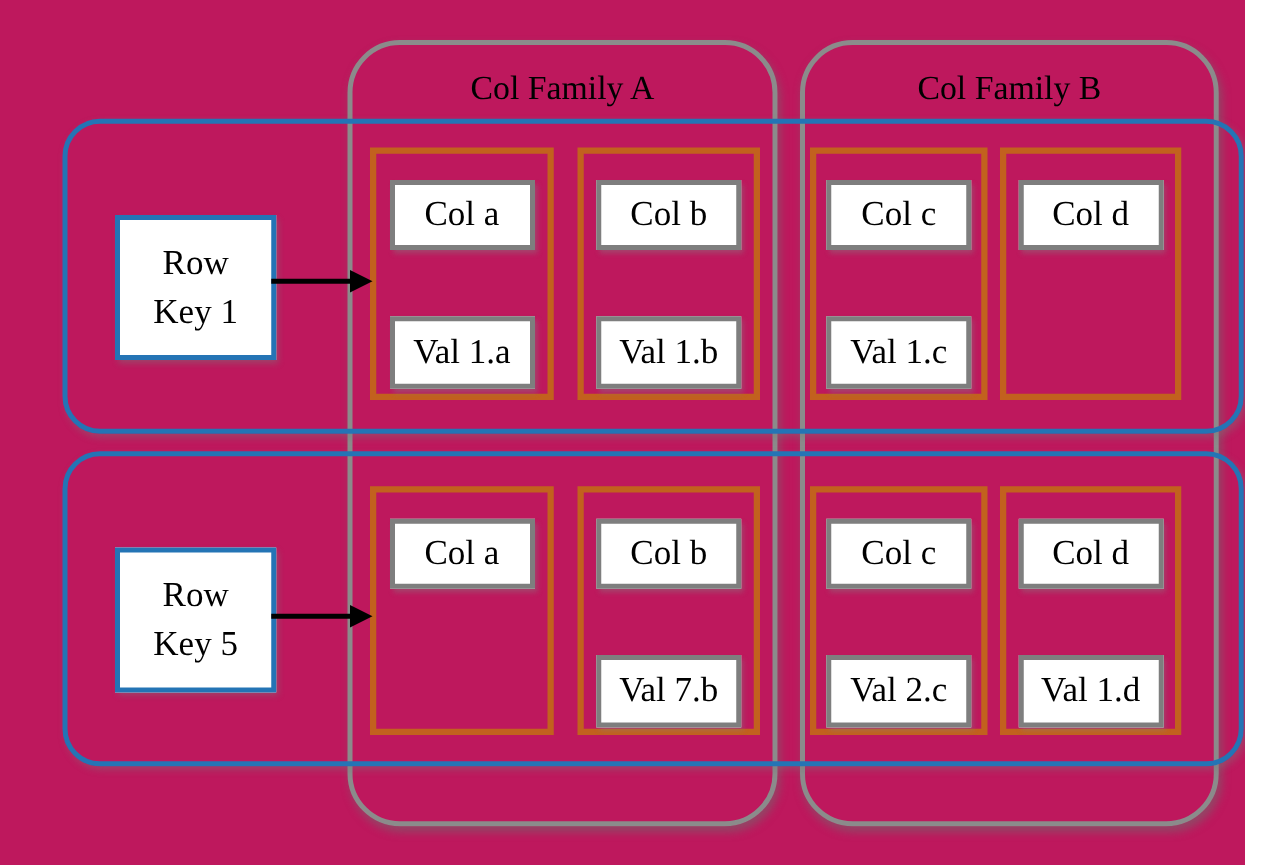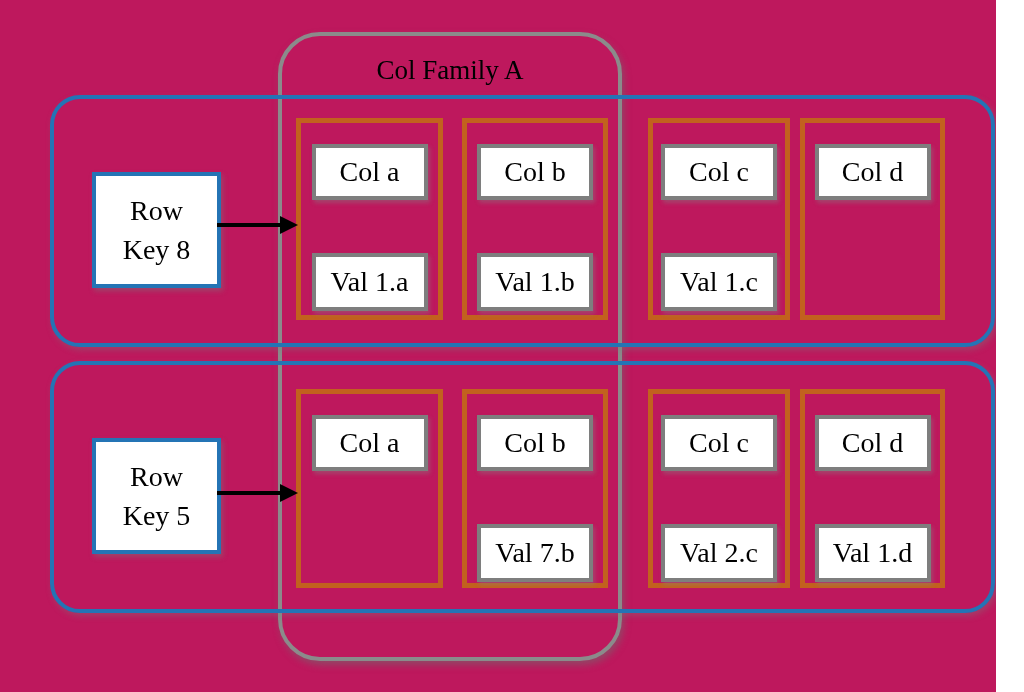--- a/index.html
+++ b/index.html
@@ -65,24 +65,27 @@
   .valbox{top:130px;height:58px;}
 </style>
 </head>
 <body>
 
 <div id="canvas">
 
   <div class="family family-a">
     <div class="family-label">Col Family A</div>
   </div>
+  <div class="family family-b">
+    <div class="family-label">Col Family B</div>
+  </div>
 
   <div class="row row-1">
     <div class="rowkey">
-      <span>Row Key 8</span>
+      <span>Row Key 1</span>
     </div>
   </div>
   <div class="row row-2">
     <div class="rowkey">
       <span>Row Key 5</span>
     </div>
   </div>
 
   <svg class="arrow arrow-1" width="86" height="28" viewBox="0 0 86 28">
     <line x1="3" y1="14" x2="68" y2="14" stroke="#000000" stroke-width="4"></line>

